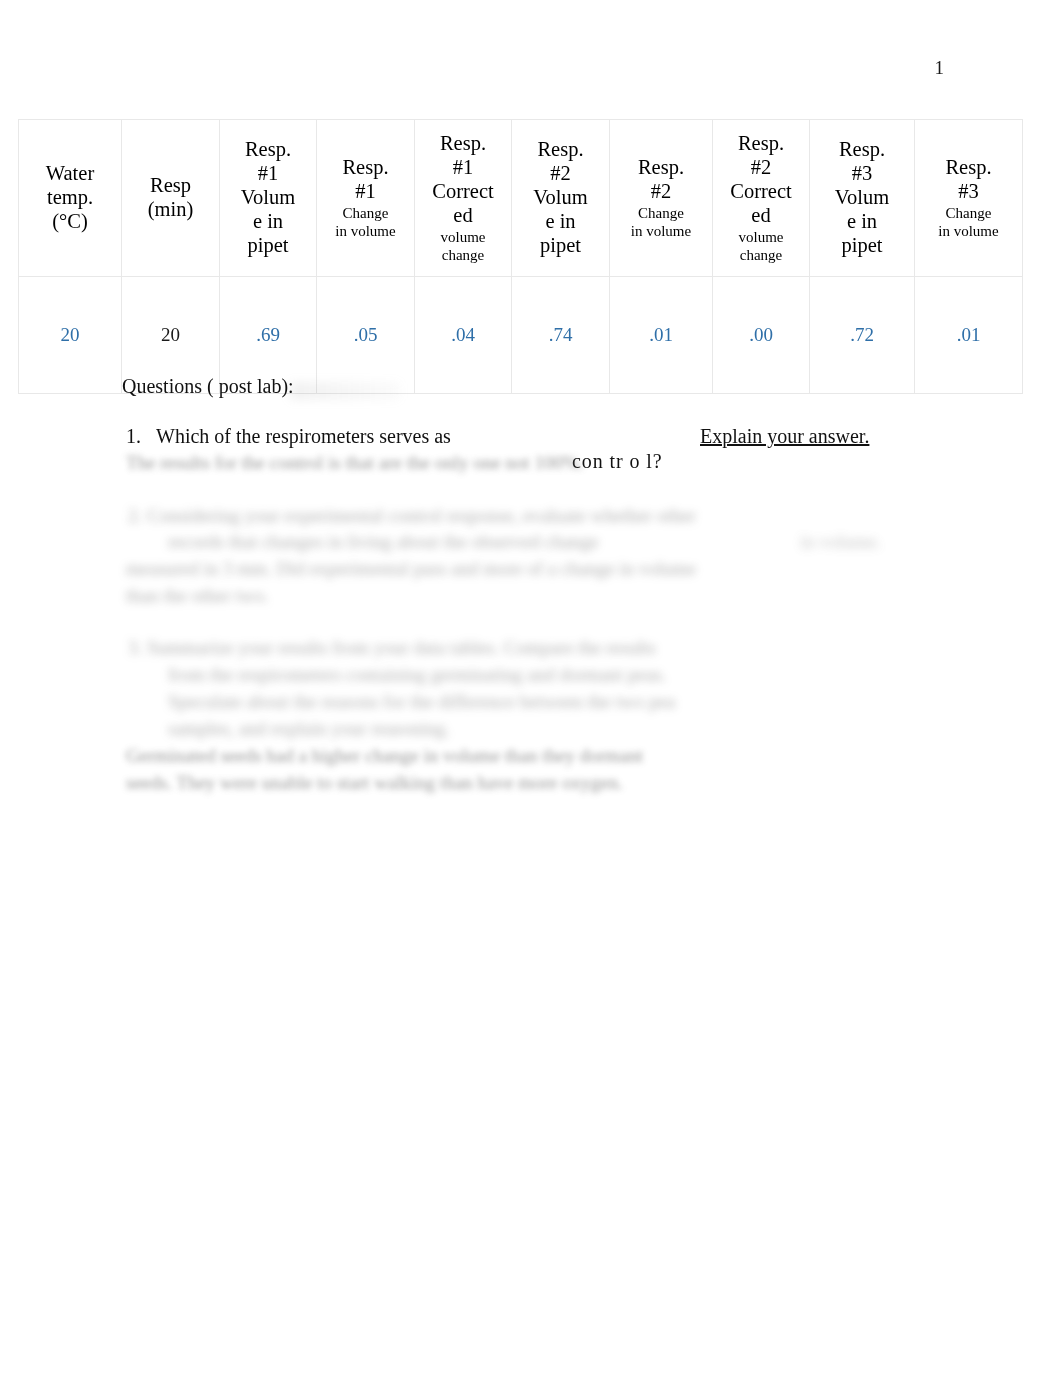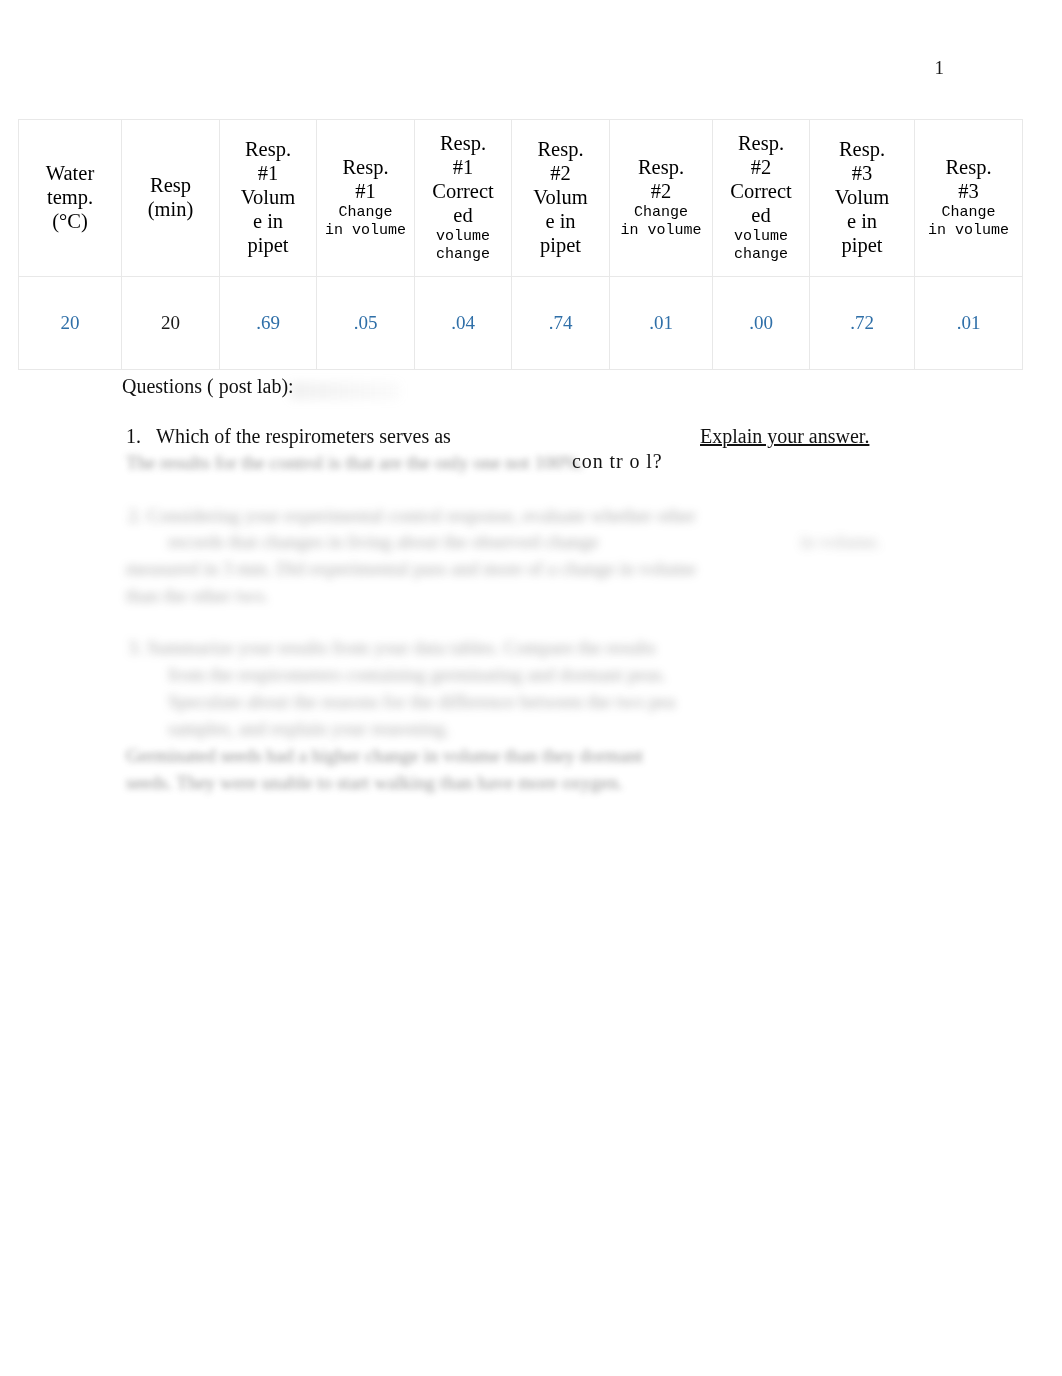--- a/index.html
+++ b/index.html
@@ -42,21 +42,21 @@
   table.data-table {
     border-collapse: collapse;
     width: 1004px;
     table-layout: fixed;
   }
   table.data-table td,
   table.data-table th {
     border: 1px solid #e8e8e8;
     vertical-align: middle;
     text-align: center;
-    padding: 0;
+    padding: 12px;
     font-weight: normal;
     background: #ffffff;
   }
   table.data-table thead th {
     height: 148px;
     line-height: 1.16;
     padding: 4px 2px;
   }
   table.data-table tbody td {
     height: 92px;
@@ -66,21 +66,20 @@
   
   .hdr-main {
     font-size: 20.5px;
     line-height: 1.17;
     display: block;
   }
   .hdr-sub {
     font-size: 15px;
     line-height: 1.2;
     display: block;
-    font-family: Liberation Mono, monospace;
   }
   .hdr-block { display: block; }
 
   
   col.c0 { width: 103px; }
   col.c1 { width: 98px; }
   col.c2 { width: 97px; }
   col.c3 { width: 98px; }
   col.c4 { width: 97px; }
   col.c5 { width: 98px; }

